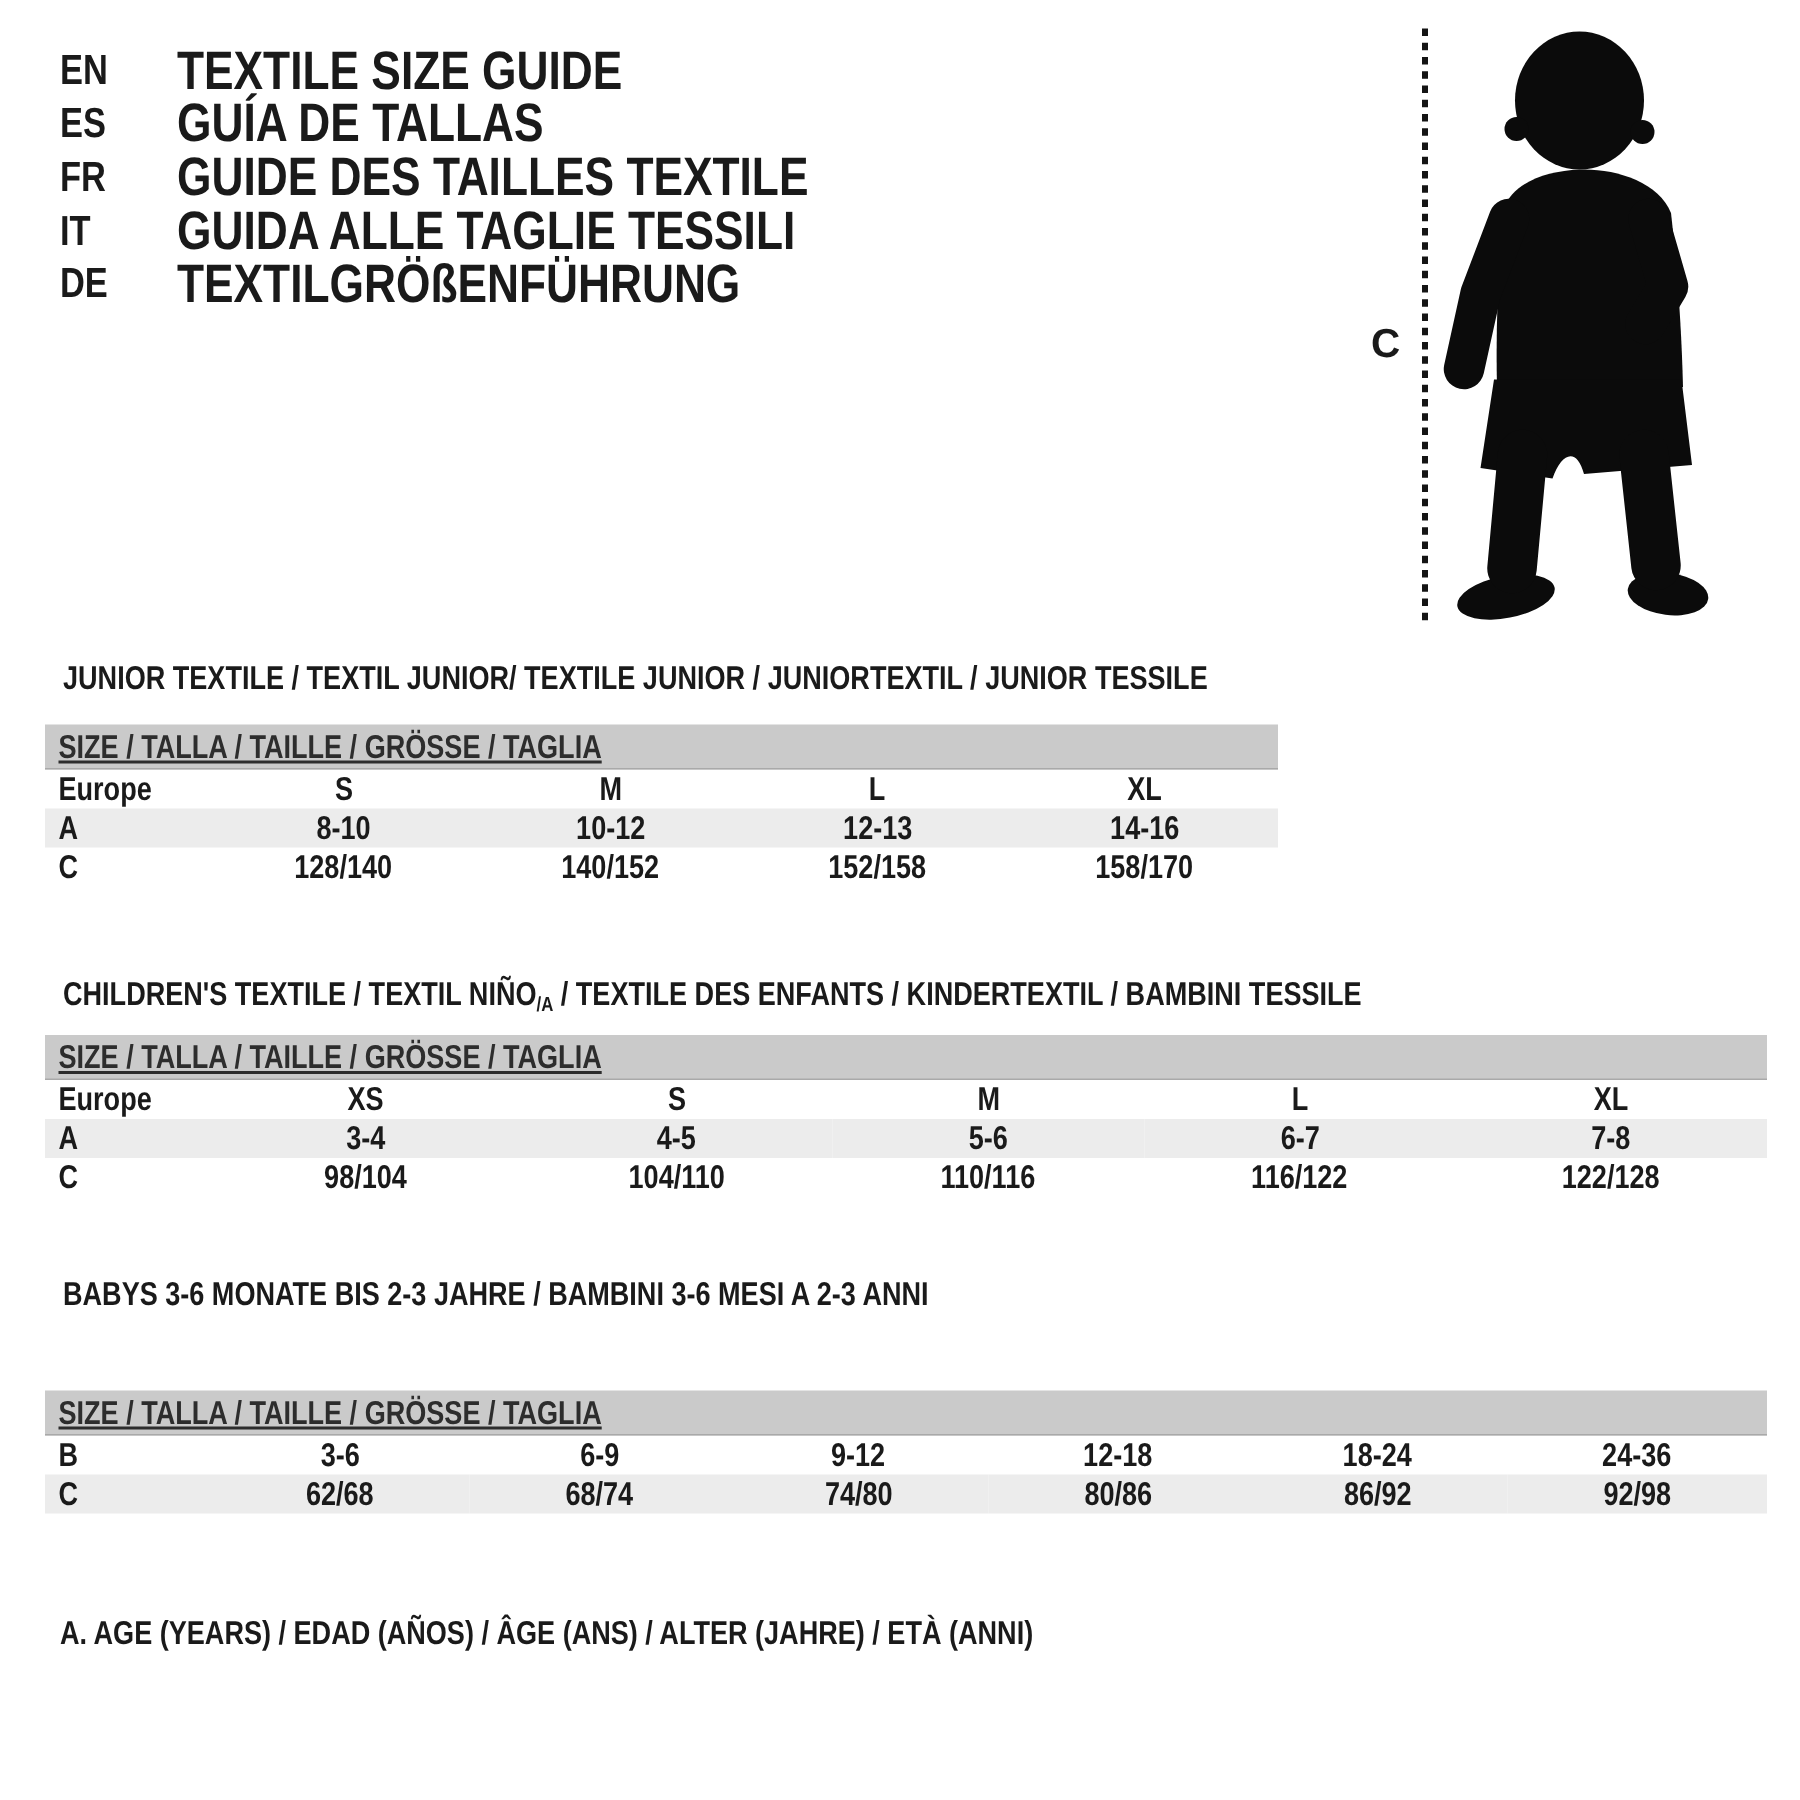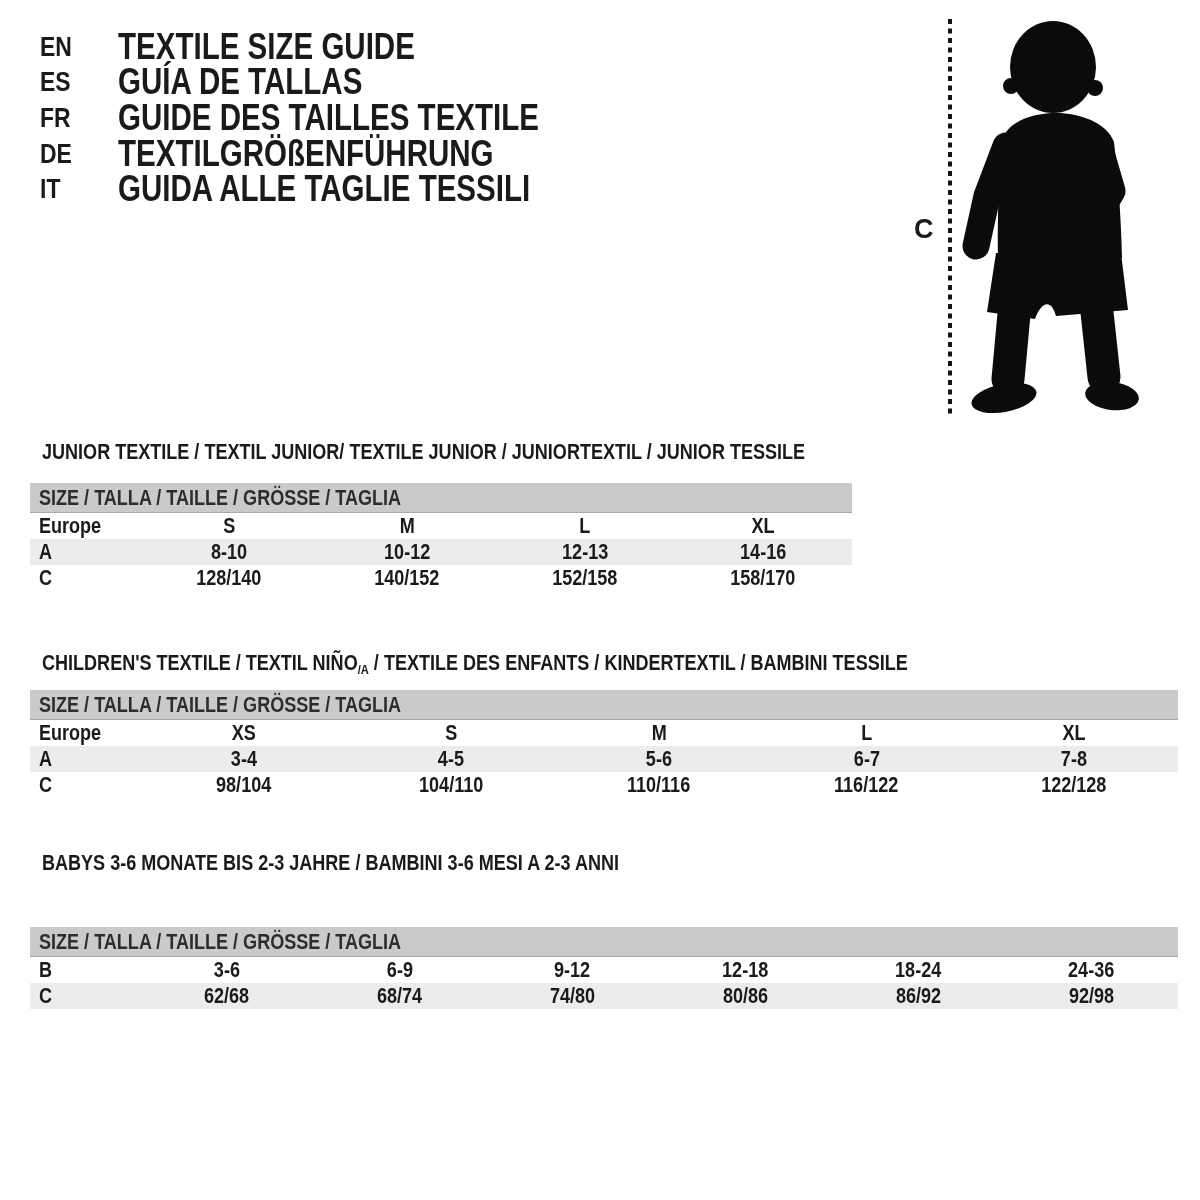--- a/index.html
+++ b/index.html
@@ -20,21 +20,21 @@
   .lang-label{font-size:36px;font-weight:bold;}
 
   
   .section-title{font-size:22px;font-weight:bold;line-height:36px;text-align:center;}
   .subsz{font-size:0.62em;vertical-align:-0.28em;}
 
   
   .bar{
     height:30px;background:#cacaca;border-bottom:1px solid #a9a9a9;
     display:flex;align-items:center;padding-left:9px;box-sizing:border-box;
-    font-size:22px;font-weight:bold;color:#2d2d2d;
+    font-size:22px;font-weight:bold;color:#2d2d2d;text-decoration:underline;
   }
 
   
   table.sz{border-collapse:collapse;table-layout:fixed;}
   .sz td{height:20px;padding:0;vertical-align:middle;text-align:center;
          font-size:22px;font-weight:bold;}
   .sz td.lbl{text-align:left;padding-left:9px;}
   .sz tr.alt{background:#ececec;}
 
   
@@ -53,26 +53,26 @@
   </div>
   <div class="lang-row">
     <span class="lang-code"><span class="cl">ES</span></span>
     <span class="lang-label"><span class="cl">GUÍA DE TALLAS</span></span>
   </div>
   <div class="lang-row">
     <span class="lang-code"><span class="cl">FR</span></span>
     <span class="lang-label"><span class="cl">GUIDE DES TAILLES TEXTILE</span></span>
   </div>
   <div class="lang-row">
+    <span class="lang-code"><span class="cl">IT</span></span>
+    <span class="lang-label"><span class="cl">GUIDA ALLE TAGLIE TESSILI</span></span>
+  </div>
+  <div class="lang-row">
     <span class="lang-code"><span class="cl">DE</span></span>
     <span class="lang-label"><span class="cl">TEXTILGRÖßENFÜHRUNG</span></span>
-  </div>
-  <div class="lang-row">
-    <span class="lang-code"><span class="cl">IT</span></span>
-    <span class="lang-label"><span class="cl">GUIDA ALLE TAGLIE TESSILI</span></span>
   </div>
 </div>
 
 <div class="abs c-label" style="left:914px;top:214px;">C</div>
 
 <svg class="abs" style="left:900px;top:15px;" width="240" height="410" viewBox="0 0 240 410" aria-hidden="true">
 
   <line x1="50" y1="4" x2="50" y2="403" stroke="#141414" stroke-width="4" stroke-dasharray="5 4.5"></line>
 
   <g fill="#0b0b0b" stroke="none">
@@ -206,13 +206,16 @@
     <td><span class="cx">68/74</span></td>
     <td><span class="cx">74/80</span></td>
     <td><span class="cx">80/86</span></td>
     <td><span class="cx">86/92</span></td>
     <td><span class="cx">92/98</span></td>
   </tr>
 </tbody>
   </table>
 
 <div class="abs" style="left:40px;top:1072px;">
+  <div class="legend-line">
+      <span class="cl">A. AGE (YEARS) / EDAD (AÑOS) / ÂGE (ANS) / ALTER (JAHRE) / ETÀ (ANNI)</span>
+    </div>
 </div>
 
 </body></html>

